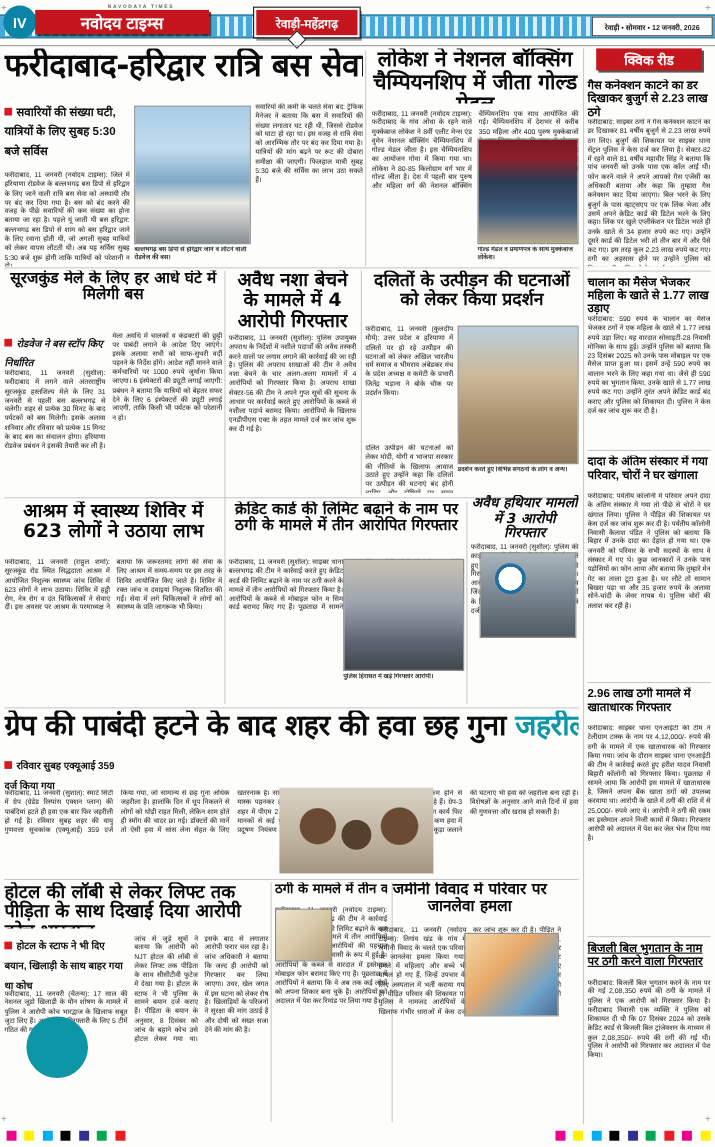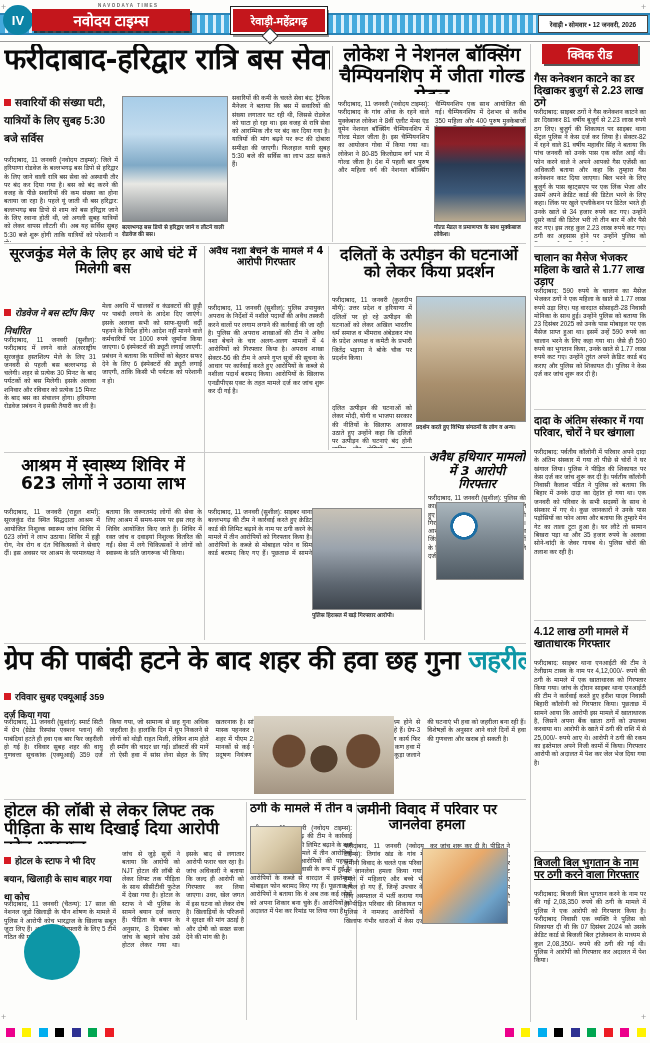--- a/index.html
+++ b/index.html
@@ -100,56 +100,57 @@
     <div class="rule-h" style="margin:4px 0;"></div>
 
     <div class="qhead" style="height:36px;">चालान का मैसेज भेजकर महिला के खाते से 1.77 लाख उड़ाए</div>
     <div class="body" style="height:118px;">फरीदाबाद: 590 रुपये के चालान का मैसेज भेजकर ठगों ने एक महिला के खाते से 1.77 लाख रुपये उड़ा लिए। यह वारदात सोसाइटी-28 निवासी मोनिका के साथ हुई। उन्होंने पुलिस को बताया कि 23 दिसंबर 2025 को उनके पास मोबाइल पर एक मैसेज प्राप्त हुआ था। इसमें उन्हें 590 रुपये का चालान भरने के लिए कहा गया था। जैसे ही 590 रुपये का भुगतान किया, उनके खाते से 1.77 लाख रुपये कट गए। उन्होंने तुरंत अपने क्रेडिट कार्ड बंद कराए और पुलिस को शिकायत दी। पुलिस ने केस दर्ज कर जांच शुरू कर दी है।</div>
     <div class="rule-h" style="margin:4px 0;"></div>
 
     <div class="qhead" style="height:34px;">दादा के अंतिम संस्कार में गया परिवार, चोरों ने घर खंगाला</div>
     <div class="body" style="height:168px;">फरीदाबाद: पर्वतीय कॉलोनी में परिवार अपने दादा के अंतिम संस्कार में गया तो पीछे से चोरों ने घर खंगाल लिया। पुलिस ने पीड़ित की शिकायत पर केस दर्ज कर जांच शुरू कर दी है। पर्वतीय कॉलोनी निवासी कैलाश पंडित ने पुलिस को बताया कि बिहार में उनके दादा का देहांत हो गया था। एक जनवरी को परिवार के सभी सदस्यों के साथ वे संस्कार में गए थे। कुछ जानकारों ने उनके पास पड़ोसियों का फोन आया और बताया कि तुम्हारे मेन गेट का ताला टूटा हुआ है। घर लौटे तो सामान बिखरा पड़ा था और 35 हजार रुपये के अलावा सोने-चांदी के जेवर गायब थे। पुलिस चोरों की तलाश कर रही है।</div>
     <div class="rule-h" style="margin:4px 0;"></div>
 
-    <div class="qhead" style="height:34px;">4.12 लाख ठगी मामले में खाताधारक गिरफ्तार</div>
+    <div class="qhead" style="height:34px;">2.96 लाख ठगी मामले में खाताधारक गिरफ्तार</div>
     <div class="body" style="height:188px;">फरीदाबाद: साइबर थाना एनआईटी की टीम ने टेलीग्राम टास्क के नाम पर 4,12,000/- रुपये की ठगी के मामले में एक खाताधारक को गिरफ्तार किया गया। जांच के दौरान साइबर थाना एनआईटी की टीम ने कार्रवाई करते हुए हरीश यादव निवासी बिहारी कॉलोनी को गिरफ्तार किया। पूछताछ में सामने आया कि आरोपी इस मामले में खाताधारक है, जिसने अपना बैंक खाता ठगों को उपलब्ध करवाया था। आरोपी के खाते में ठगी की राशि में से 25,000/- रुपये आए थे। आरोपी ने ठगी की रकम का इस्तेमाल अपने निजी कामों में किया। गिरफ्तार आरोपी को अदालत में पेश कर जेल भेज दिया गया है।</div>
     <div class="rule-h" style="margin:4px 0;"></div>
 
     <div class="qhead" style="height:34px;text-decoration:underline;">बिजली बिल भुगतान के नाम पर ठगी करने वाला गिरफ्तार</div>
     <div class="body" style="height:108px;">फरीदाबाद: बिजली बिल भुगतान करने के नाम पर की गई 2,08,350 रुपये की ठगी के मामले में पुलिस ने एक आरोपी को गिरफ्तार किया है। फरीदाबाद निवासी एक व्यक्ति ने पुलिस को शिकायत दी थी कि 07 दिसंबर 2024 को उसके क्रेडिट कार्ड से बिजली बिल ट्रांजेक्शन के माध्यम से कुल 2,08,350/- रुपये की ठगी की गई थी। पुलिस ने आरोपी को गिरफ्तार कर अदालत में पेश किया।</div>
   </div>
 
   <div class="abs" style="left:4px;top:246px;width:198px;height:204px;">
     <div class="hl ctr" style="font-size:14px;width:198px;height:50px;">सूरजकुंड मेले के लिए हर आधे घंटे में मिलेगी बस</div>
     <div class="abs" style="left:0;top:56px;width:92px;height:30px;font-style:italic;">
       <span class="bullet"></span><span class="subhead" style="font-size:9px;">रोडवेज ने बस स्टॉप किए निर्धारित</span>
     </div>
     <div class="abs body" style="left:0;top:90px;width:92px;height:112px;">फरीदाबाद, 11 जनवरी (सुशील): फरीदाबाद में लगने वाले अंतरराष्ट्रीय सूरजकुंड हस्तशिल्प मेले के लिए 31 जनवरी से पहली बस बल्लभगढ़ से चलेगी। शहर से प्रत्येक 30 मिनट के बाद पर्यटकों को बस मिलेगी। इसके अलावा शनिवार और रविवार को प्रत्येक 15 मिनट के बाद बस का संचालन होगा। हरियाणा रोडवेज प्रबंधन ने इसकी तैयारी कर ली है।</div>
     <div class="abs body" style="left:98px;top:56px;width:100px;height:146px;">मेला अवधि में चालकों व कंडक्टरों की छुट्टी पर पाबंदी लगाने के आदेश दिए जाएंगे। इसके अलावा सभी को साफ-सुथरी वर्दी पहनने के निर्देश होंगे। आदेश नहीं मानने वाले कर्मचारियों पर 1000 रुपये जुर्माना किया जाएगा। 6 इंस्पेक्टरों की ड्यूटी लगाई जाएगी: प्रबंधन ने बताया कि यात्रियों को बेहतर सफर देने के लिए 6 इंस्पेक्टरों की ड्यूटी लगाई जाएगी, ताकि किसी भी पर्यटक को परेशानी न हो।</div>
   </div>
 
   <div class="abs" style="left:208px;top:246px;width:116px;height:204px;">
-    <div class="hl ctr" style="font-size:10px;width:116px;height:54px;">अवैध नशा बेचने के मामले में 4 आरोपी गिरफ्तार</div>
+    <div class="hl ctr" style="font-size:17px;width:116px;height:54px;">अवैध नशा बेचने के मामले में 4 आरोपी गिरफ्तार</div>
     <div class="abs body" style="left:0;top:58px;width:116px;height:144px;">फरीदाबाद, 11 जनवरी (सुशील): पुलिस उपायुक्त अपराध के निर्देशों में नशीले पदार्थों की अवैध तस्करी करने वालों पर लगाम लगाने की कार्रवाई की जा रही है। पुलिस की अपराध शाखाओं की टीम ने अवैध नशा बेचने के चार अलग-अलग मामलों में 4 आरोपियों को गिरफ्तार किया है। अपराध शाखा सेक्टर-56 की टीम ने अपने गुप्त सूत्रों की सूचना के आधार पर कार्रवाई करते हुए आरोपियों के कब्जे से नशीला पदार्थ बरामद किया। आरोपियों के खिलाफ एनडीपीएस एक्ट के तहत मामले दर्ज कर जांच शुरू कर दी गई है।</div>
   </div>
 
   <div class="abs" style="left:332px;top:246px;width:194px;height:204px;">
     <div class="hl ctr" style="font-size:16px;width:194px;height:44px;">दलितों के उत्पीड़न की घटनाओं को लेकर किया प्रदर्शन</div>
     <div class="abs body" style="left:0;top:50px;width:80px;height:150px;">फरीदाबाद, 11 जनवरी (कुलदीप मौर्य): उत्तर प्रदेश व हरियाणा में दलितों पर हो रहे उत्पीड़न की घटनाओं को लेकर अखिल भारतीय धर्म समाज व भीमराव अंबेडकर मंच के प्रदेश अध्यक्ष व कमेटी के प्रभारी जितेंद्र भड़ाना ने बोके चौक पर प्रदर्शन किया।</div>
     <div class="abs photo" style="left:84px;top:50px;width:110px;height:126px;background:linear-gradient(180deg,#b9cfdd 0%,#cdb99a 35%,#a98f6d 70%,#8f7a5c 100%);"></div>
     <div class="abs caption" style="left:84px;top:178px;width:110px;height:14px;">प्रदर्शन करते हुए विभिन्न संगठनों के लोग व अन्य।</div>
     <div class="abs body" style="left:0;top:158px;width:80px;height:44px;">दलित उत्पीड़न की घटनाओं को लेकर मोदी, योगी व भाजपा सरकार की नीतियों के खिलाफ आवाज उठाते हुए उन्होंने कहा कि दलितों पर उत्पीड़न की घटनाएं बंद होनी चाहिए और दोषियों पर सख्त कार्रवाई की जाए।</div>
   </div>
 
   <div class="abs" style="left:4px;top:456px;width:198px;height:184px;">
     <div class="hl ctr" style="font-size:17px;width:198px;height:46px;">आश्रम में स्वास्थ्य शिविर में 623 लोगों ने उठाया लाभ</div>
     <div class="abs body cols2" style="left:0;top:52px;width:198px;height:130px;">फरीदाबाद, 11 जनवरी (राहुल शर्मा): सूरजकुंड रोड स्थित सिद्धदाता आश्रम में आयोजित निशुल्क स्वास्थ्य जांच शिविर में 623 लोगों ने लाभ उठाया। शिविर में हड्डी रोग, नेत्र रोग व दंत चिकित्सकों ने सेवाएं दीं। इस अवसर पर आश्रम के परमाध्यक्ष ने बताया कि जरूरतमंद लोगों की सेवा के लिए आश्रम में समय-समय पर इस तरह के शिविर आयोजित किए जाते हैं। शिविर में रक्त जांच व दवाइयां निशुल्क वितरित की गईं। सेवा में लगे चिकित्सकों ने लोगों को स्वास्थ्य के प्रति जागरूक भी किया।</div>
   </div>
 
   <div class="abs" style="left:208px;top:456px;width:214px;height:184px;">
+    <div class="hl ctr" style="font-size:14px;width:214px;height:46px;">क्रेडिट कार्ड की लिमिट बढ़ाने के नाम पर ठगी के मामले में तीन आरोपित गिरफ्तार</div>
     <div class="abs body cols2" style="left:0;top:52px;width:214px;height:130px;">फरीदाबाद, 11 जनवरी (सुशील): साइबर थाना बल्लभगढ़ की टीम ने कार्रवाई करते हुए क्रेडिट कार्ड की लिमिट बढ़ाने के नाम पर ठगी करने के मामले में तीन आरोपियों को गिरफ्तार किया है। आरोपियों के कब्जे से मोबाइल फोन व सिम कार्ड बरामद किए गए हैं। पूछताछ में सामने आया कि आरोपी लोगों को फोन कर क्रेडिट कार्ड की लिमिट बढ़ाने का झांसा देकर ओटीपी प्राप्त कर लेते थे और खाते से रकम उड़ा लेते थे। आरोपियों को अदालत में पेश कर रिमांड पर लिया गया है।</div>
     <div class="abs photo" style="left:104px;top:52px;width:110px;height:102px;background:linear-gradient(180deg,#c8c2b6 0%,#9aa3ad 40%,#5d6670 75%,#3e454d 100%);"></div>
     <div class="abs caption" style="left:104px;top:156px;width:110px;height:14px;">पुलिस हिरासत में खड़े गिरफ्तार आरोपी।</div>
   </div>
 
   <div class="abs" style="left:428px;top:450px;width:98px;height:190px;">
     <div class="hl ctr" style="font-size:12.5px;width:98px;height:40px;font-style:italic;">अवैध हथियार मामलों में 3 आरोपी गिरफ्तार</div>
     <div class="abs body" style="left:0;top:44px;width:98px;height:146px;">फरीदाबाद, 11 जनवरी (सुशील): पुलिस की क्राइम ब्रांच की विभिन्न टीमों ने कार्रवाई करते हुए अलग-अलग मामलों में 3 आरोपियों को गिरफ्तार करने में सफलता हासिल की है। आरोपियों के कब्जे से 2 देसी पिस्तौल व जिंदा कारतूस बरामद किए गए हैं। आरोपियों के खिलाफ शस्त्र अधिनियम के तहत मामले दर्ज कर जांच शुरू कर दी गई है।</div>
     <div class="abs photo" style="left:8px;top:52px;width:88px;height:78px;background:linear-gradient(180deg,#aab6bd 0%,#7e8a93 45%,#4f5a63 100%);"></div>
     <div class="abs emblem" style="left:22px;top:62px;width:26px;height:26px;"></div>

